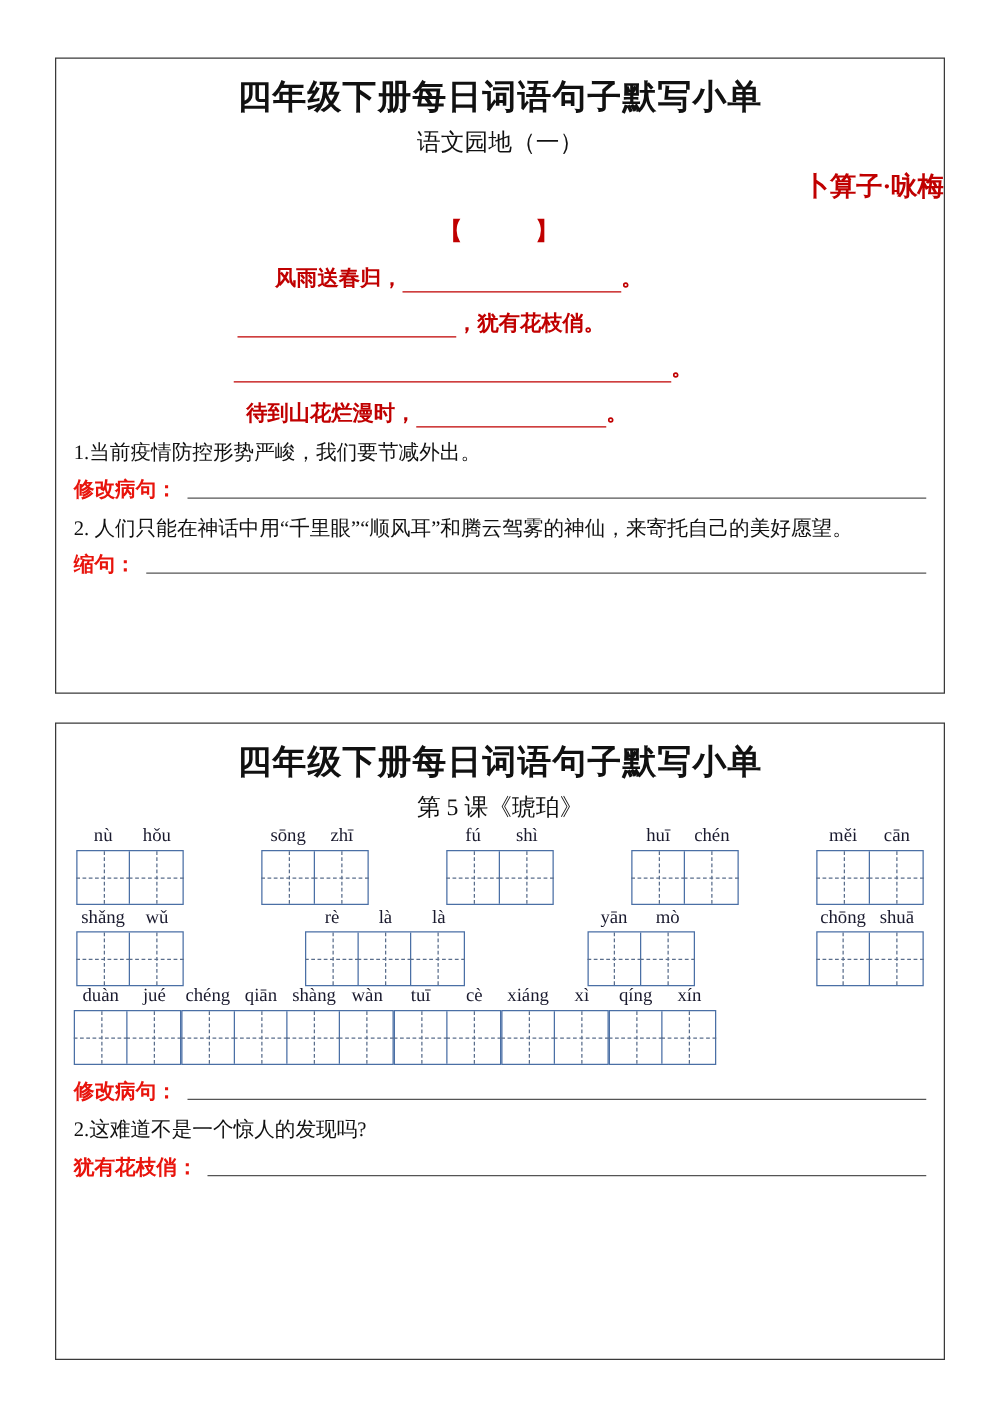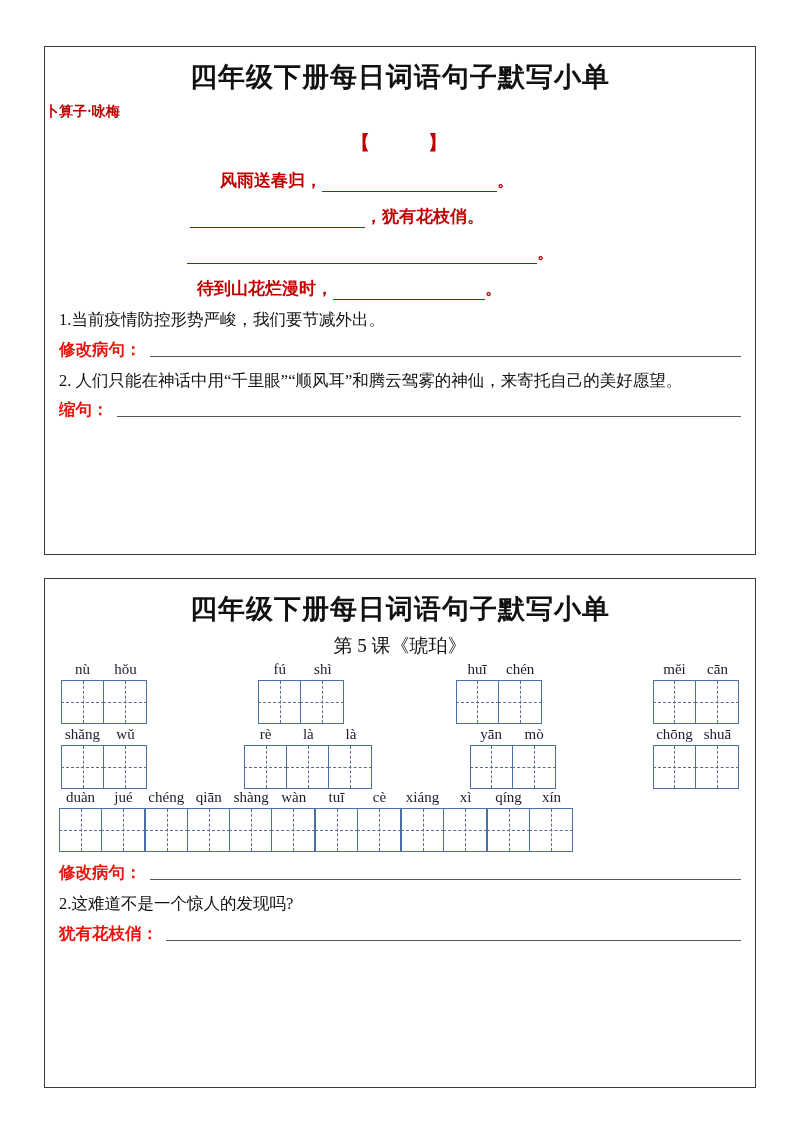--- a/index.html
+++ b/index.html
@@ -42,22 +42,22 @@
     margin-top: 12px;
     font-family: "Liberation Serif", "DejaVu Serif", serif;
   }
   .card-subtitle {
     text-align: center;
     font-size: 19px;
     color: #111;
     margin-top: 6px;
   }
   .poem-title {
-    text-align: left;
-    font-size: 14px;
+    text-align: right;
+    font-size: 21px;
     color: #c00000;
     margin-top: 8px;
     font-weight: 600;
   }
   .poem-author {
     text-align: center;
     font-size: 19px;
     color: #c00000;
     font-weight: 700;
     margin-top: 9px;
@@ -178,20 +178,21 @@
     white-space: nowrap;
   }
 </style>
 </head>
 <body>
 
 <div class="page">
 
   <div class="card" id="card-1">
     <div class="card-title">四年级下册每日词语句子默写小单</div>
+    <div class="card-subtitle">语文园地（一）</div>
     <div class="poem-title">卜算子·咏梅</div>
     <div class="poem-author">
       <span>【</span><span class="gap"></span><span>】</span>
     </div>
 
     <div class="poem-line pl-1">
       <span>风雨送春归，</span><span class="blank b-med"></span><span>。</span>
     </div>
     <div class="poem-line pl-2">
       <span class="blank b-med"></span><span>，犹有花枝俏。</span>
@@ -227,20 +228,30 @@
             <span>nù</span>
             <span>hǒu</span>
           </div>
           <div class="boxes">
             <div class="cell"></div>
             <div class="cell"></div>
           </div>
         </div>
         <div class="word-group">
           <div class="pinyin">
+            <span>sōng</span>
+            <span>zhī</span>
+          </div>
+          <div class="boxes">
+            <div class="cell"></div>
+            <div class="cell"></div>
+          </div>
+        </div>
+        <div class="word-group">
+          <div class="pinyin">
             <span>fú</span>
             <span>shì</span>
           </div>
           <div class="boxes">
             <div class="cell"></div>
             <div class="cell"></div>
           </div>
         </div>
         <div class="word-group">
           <div class="pinyin">

